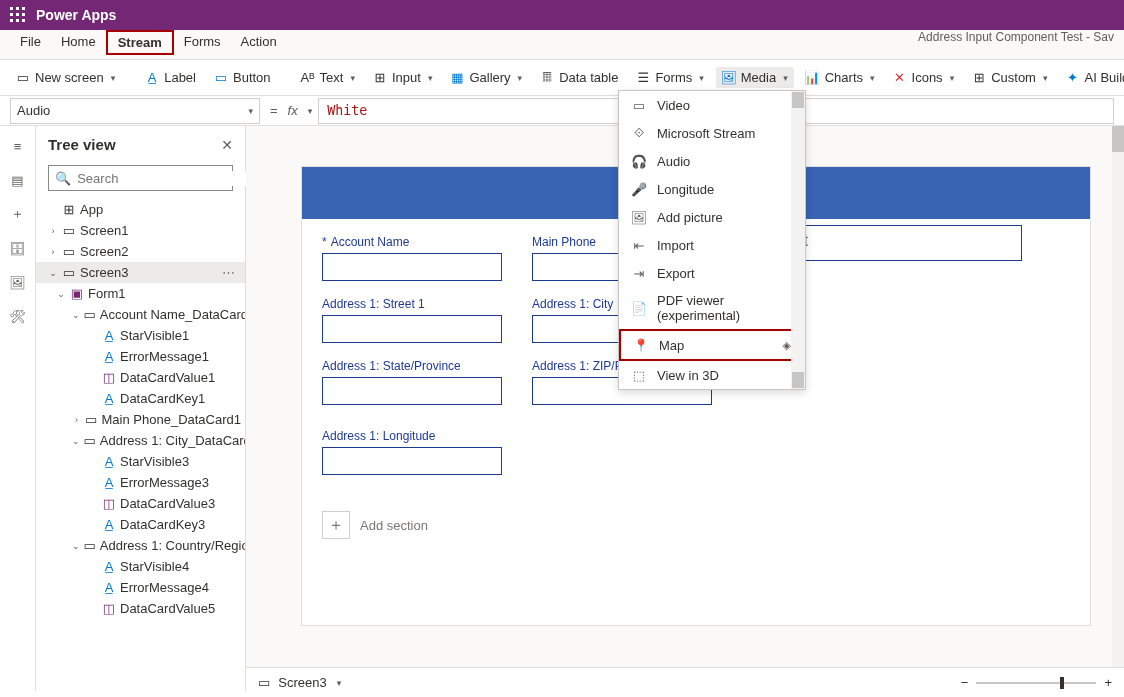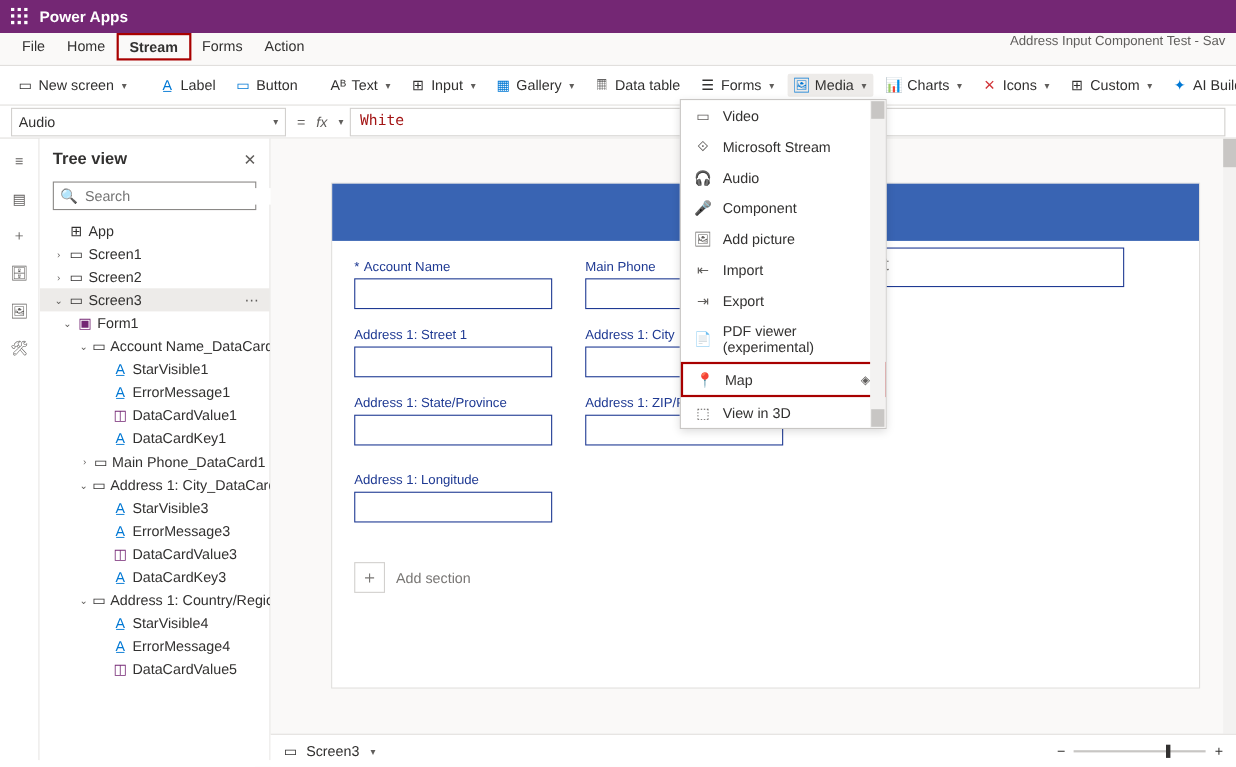--- a/index.html
+++ b/index.html
@@ -386,21 +386,21 @@
   <div class="dd-item">
       <span class="dd-ico">⟐</span>
       <span>Microsoft Stream</span>
     </div>
   <div class="dd-item">
       <span class="dd-ico">🎧</span>
       <span>Audio</span>
     </div>
   <div class="dd-item">
       <span class="dd-ico">🎤</span>
-      <span>Component</span>
+      <span>Longitude</span>
     </div>
   <div class="dd-item">
       <span class="dd-ico">🖼</span>
       <span>Add picture</span>
     </div>
   <div class="dd-item">
       <span class="dd-ico">⇤</span>
       <span>Import</span>
     </div>
   <div class="dd-item">

